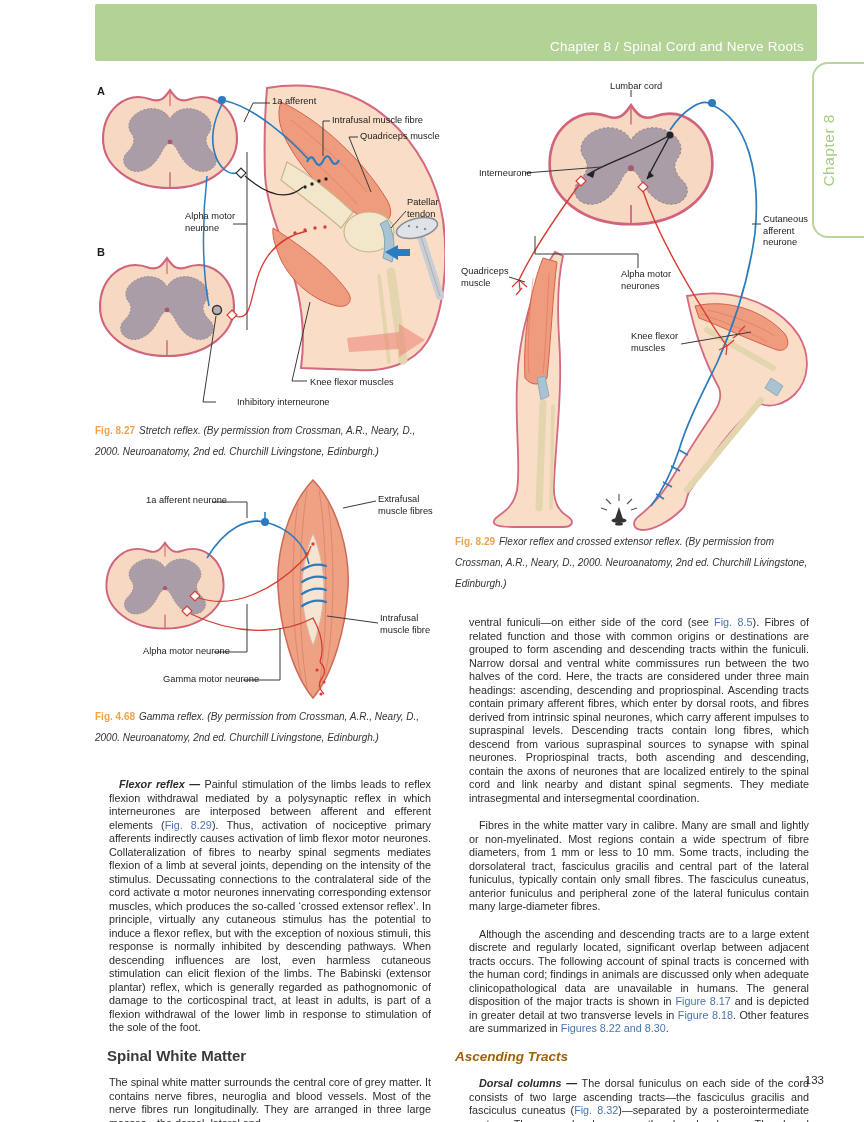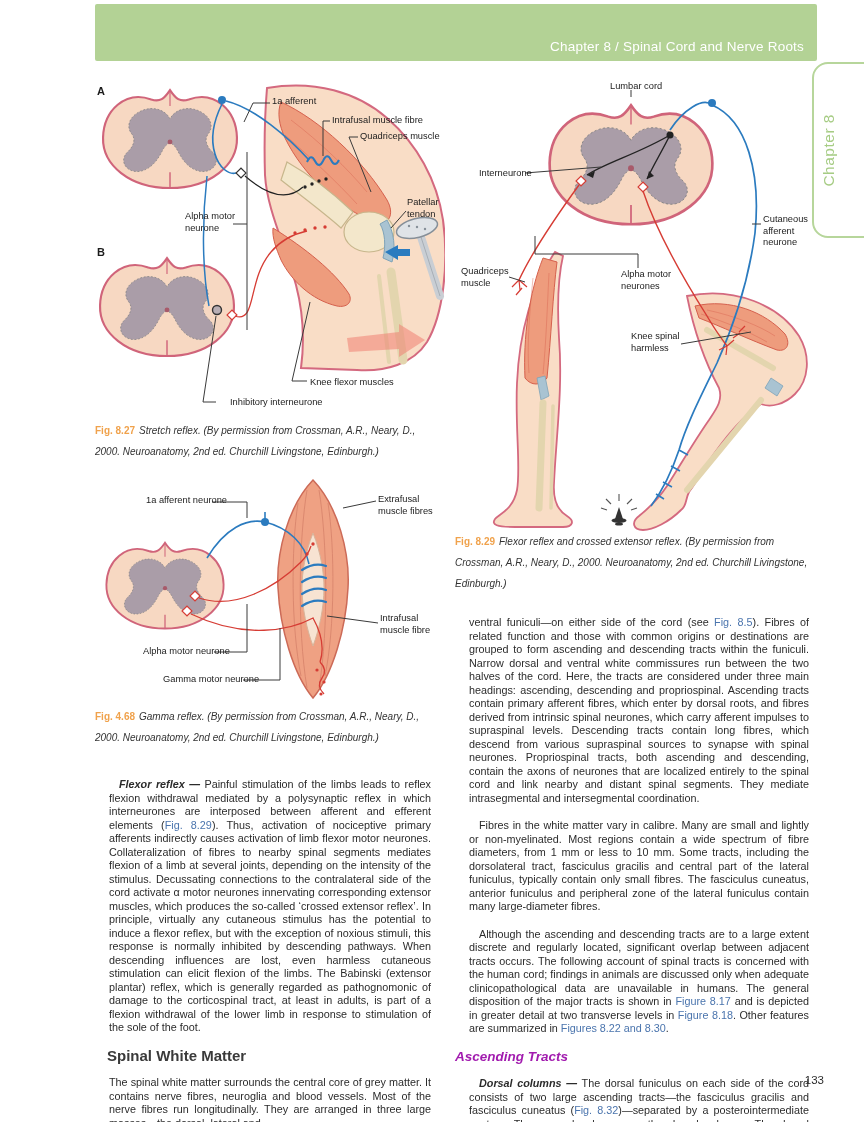--- a/index.html
+++ b/index.html
@@ -23,21 +23,21 @@
   .caption{position:absolute;font-size:10px;line-height:21px;color:#333;}
   .caption .figlabel{color:#f0a24c;font-weight:bold;font-style:normal;margin-right:4px;}
   .caption .captext{font-style:italic;}
   
   .col{position:absolute;text-align:justify;font-size:10.8px;line-height:13.5px;color:#2b2b2b;}
   .col p{margin:14px;}
   .col p.indent{text-indent:10px;}
   .col .lead{font-weight:bold;font-style:italic;}
   .col .figlink{color:#4a74ad;cursor:pointer;}
   .col .h2{font-size:15px;font-weight:bold;color:#3a3a3a;margin:6px 0 3px 12px;text-align:left;}
-  .col .h2i{font-size:13.5px;font-weight:bold;font-style:italic;color:#a21caf;margin:7px 0 3px 0;text-align:left;}
+  .col .h2i{font-size:13.5px;font-weight:bold;font-style:italic;color:#a16207;margin:7px 0 3px 0;text-align:left;}
   .page-number{position:absolute;left:760px;top:1074px;width:64px;text-align:right;
                font-size:11.5px;color:#2b2b2b;}
   svg{display:block;}
 </style>
 </head>
 <body>
 
 <div id="page">
 
   <svg width="0" height="0" style="position:absolute" aria-hidden="true">
@@ -132,21 +132,21 @@
       <div>Patellar</div>
       <div>tendon</div>
     </div>
   <div class="figlab" style="left:185px;top:211px">
       <div>Alpha motor</div>
       <div>neurone</div>
     </div>
   <div class="figlab" style="left:310px;top:377px">
       <div>Knee flexor muscles</div>
     </div>
-  <div class="figlab" style="left:230px;top:397px">
+  <div class="figlab" style="left:237px;top:397px">
       <div>Inhibitory interneurone</div>
     </div>
   <div class="caption" style="left:95px;top:420px;width:342px">
     <span class="figlabel">Fig. 8.27</span><span class="captext">Stretch reflex. (By permission from Crossman, A.R., Neary, D., 2000. Neuroanatomy, 2nd ed. Churchill Livingstone, Edinburgh.)</span>
   </div>
 
   <svg class="figsvg" style="left:95px;top:478px" width="350" height="225" viewBox="0 0 350 225">
 
     <path d="M218,2 C193,28 181,75 183,110 C185,150 198,196 218,220 C238,196 251,150 253,110 C255,75 243,28 218,2 Z" fill="#efa183" stroke="#cc6a57" stroke-width="1.5"></path>
     <path d="M203,25 C196,70 196,150 206,198 M233,25 C240,70 240,150 230,198 M212,12 C204,60 202,150 212,210 M224,12 C232,60 234,150 224,210" stroke="#d5826a" stroke-width="0.8" fill="none"></path>
@@ -264,22 +264,22 @@
     </div>
   <div class="figlab" style="left:461px;top:266px">
       <div>Quadriceps</div>
       <div>muscle</div>
     </div>
   <div class="figlab" style="left:621px;top:269px">
       <div>Alpha motor</div>
       <div>neurones</div>
     </div>
   <div class="figlab" style="left:631px;top:331px">
-      <div>Knee spinal</div>
-      <div>harmless</div>
+      <div>Knee flexor</div>
+      <div>muscles</div>
     </div>
   <div class="caption" style="left:455px;top:531px;width:362px">
     <span class="figlabel">Fig. 8.29</span><span class="captext">Flexor reflex and crossed extensor reflex. (By permission from Crossman, A.R., Neary, D., 2000. Neuroanatomy, 2nd ed. Churchill Livingstone, Edinburgh.)</span>
   </div>
 
   <div class="col" id="col-left" style="left:95px;top:764px;width:350px">
       <p class="indent"><span class="lead">Flexor reflex — </span><span>Painful stimulation of the limbs leads to reflex flexion withdrawal mediated by a polysynaptic reflex in which interneurones are interposed between afferent and efferent elements (</span><span class="figlink">Fig. 8.29</span><span>). Thus, activation of nociceptive primary afferents indirectly causes activation of limb flexor motor neurones. Collateralization of fibres to nearby spinal segments mediates flexion of a limb at several joints, depending on the intensity of the stimulus. Decussating connections to the contralateral side of the cord activate α motor neurones innervating corresponding extensor muscles, which produces the so-called ‘crossed extensor reflex’. In principle, virtually any cutaneous stimulus has the potential to induce a flexor reflex, but with the exception of noxious stimuli, this response is normally inhibited by descending pathways. When descending influences are lost, even harmless cutaneous stimulation can elicit flexion of the limbs. The Babinski (extensor plantar) reflex, which is generally regarded as pathognomonic of damage to the corticospinal tract, at least in adults, is part of a flexion withdrawal of the lower limb in response to stimulation of the sole of the foot.</span></p>
       <div class="h2">Spinal White Matter</div>
       <p><span>The spinal white matter surrounds the central core of grey matter. It contains nerve fibres, neuroglia and blood vessels. Most of the nerve fibres run longitudinally. They are arranged in three large masses—the dorsal, lateral and</span></p>
     </div>

